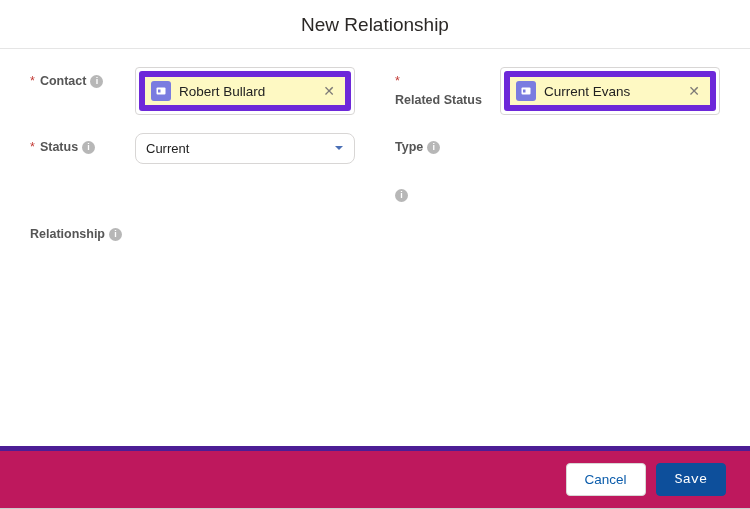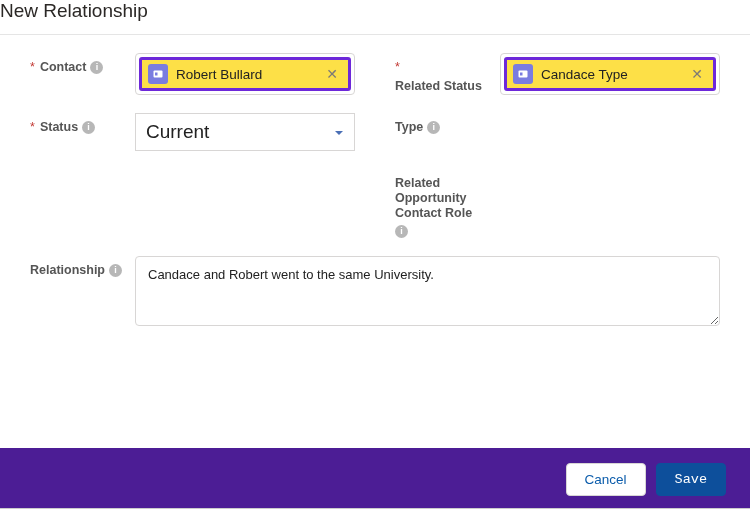--- a/index.html
+++ b/index.html
@@ -11,22 +11,22 @@
     font-size: 13px;
   }
   .modal {
     width: 750px;
     height: 509px;
     display: flex;
     flex-direction: column;
     border-bottom: 1px solid #ccc;
   }
   .header {
-    padding: 0 0 12px;
-    text-align: left;
+    padding: 14px 0 12px;
+    text-align: center;
     border-bottom: 1px solid #e5e5e5;
   }
   .header h1 {
     margin: 0;
     font-size: 19px;
     font-weight: 400;
     color: #2b2826;
   }
   .body {
     flex: 1;
@@ -83,75 +83,75 @@
   .pill-wrap {
     border: 1px solid #d8d6d5;
     border-radius: 4px;
     padding: 3px;
     background: #fff;
   }
   .pill {
     display: flex;
     align-items: center;
     gap: 8px;
-    border: 3px solid #6d28d9;
+    border: 6px solid #6d28d9;
     border-radius: 3px;
     padding: 4px 6px;
-    background: #fde047;
+    background: #fef9c3;
   }
   .pill .avatar {
     width: 20px; height: 20px;
     border-radius: 3px;
     background: #7a7ce0;
     display: flex; align-items: center; justify-content: center;
     color: #fff;
   }
   .pill .avatar svg { width: 12px; height: 12px; fill: #fff; }
   .pill .name { flex: 1; font-size: 13.5px; color: #222; }
   .pill .x {
     color: #7d7a77;
     cursor: pointer;
     font-size: 14px;
     line-height: 1;
     padding: 0 4px;
   }
   .select {
     border: 1px solid #d8d6d5;
-    border-radius: 0;
+    border-radius: 8px;
     padding: 7px 10px;
     background: #fff;
     display: flex;
     align-items: flex-start;
     justify-content: space-between;
     cursor: pointer;
-    font-size: 19px;
+    font-size: 13px;
     color: #222;
   }
   .select .caret {
     color: #4a6fb5;
   }
   .select .caret svg { width: 10px; height: 10px; fill: #4a6fb5; }
   .textarea {
     width: 100%;
     border: 1px solid #d8d6d5;
     border-radius: 4px;
     padding: 10px 12px;
     font: inherit;
     font-size: 13px;
     resize: vertical;
     min-height: 70px;
     color: #222;
   }
   .footer {
-    border-top: 3px solid #4c1d95;
+    border-top: 5px solid #4c1d95;
     padding: 12px 24px;
     display: flex;
     justify-content: flex-end;
     gap: 10px;
-    background: #4c1d95;
+    background: #be185d;
   }
   .btn {
     font: inherit;
     font-size: 13.5px;
     border-radius: 4px;
     padding: 8px 18px;
     cursor: pointer;
   }
   .btn-neutral {
     background: #fff;
@@ -210,21 +210,21 @@
         </div>
         <div class="control-col">
           <div class="pill-wrap">
             <div class="pill">
               <span class="avatar">
                 <svg viewBox="0 0 24 24">
                     <rect x="3" y="5" width="18" height="14" rx="2"></rect>
                     <rect x="6" y="9" width="5" height="6" fill="#7a7ce0"></rect>
                   </svg>
               </span>
-              <span class="name">Candace Type</span>
+              <span class="name">Current Evans</span>
               <span class="x">✕</span>
             </div>
           </div>
         </div>
       </div>
 
       <div class="row">
         <div class="label-col">
           <span class="req">*</span>
           <span class="label-text">Status</span>
@@ -246,32 +246,28 @@
         <div class="label-col">
           <span class="label-text">Type</span>
           <span class="info-icon">i</span>
         </div>
       </div>
 
       <div class="row placeholder-left"></div>
 
       <div class="row tight-label">
         <div class="label-col">
-          <span class="label-text">Related Opportunity Contact Role</span>
           <span class="info-icon">i</span>
         </div>
       </div>
 
       <div class="row full">
         <div class="label-col">
           <span class="label-text">Relationship</span>
           <span class="info-icon">i</span>
-        </div>
-        <div class="control-col">
-          <textarea class="textarea" style="">Candace and Robert went to the same University.</textarea>
         </div>
       </div>
 
     </div>
   </div>
 
   <div class="footer">
     <button class="btn btn-neutral">Cancel</button>
     <button class="btn btn-brand">Save</button>
   </div>

